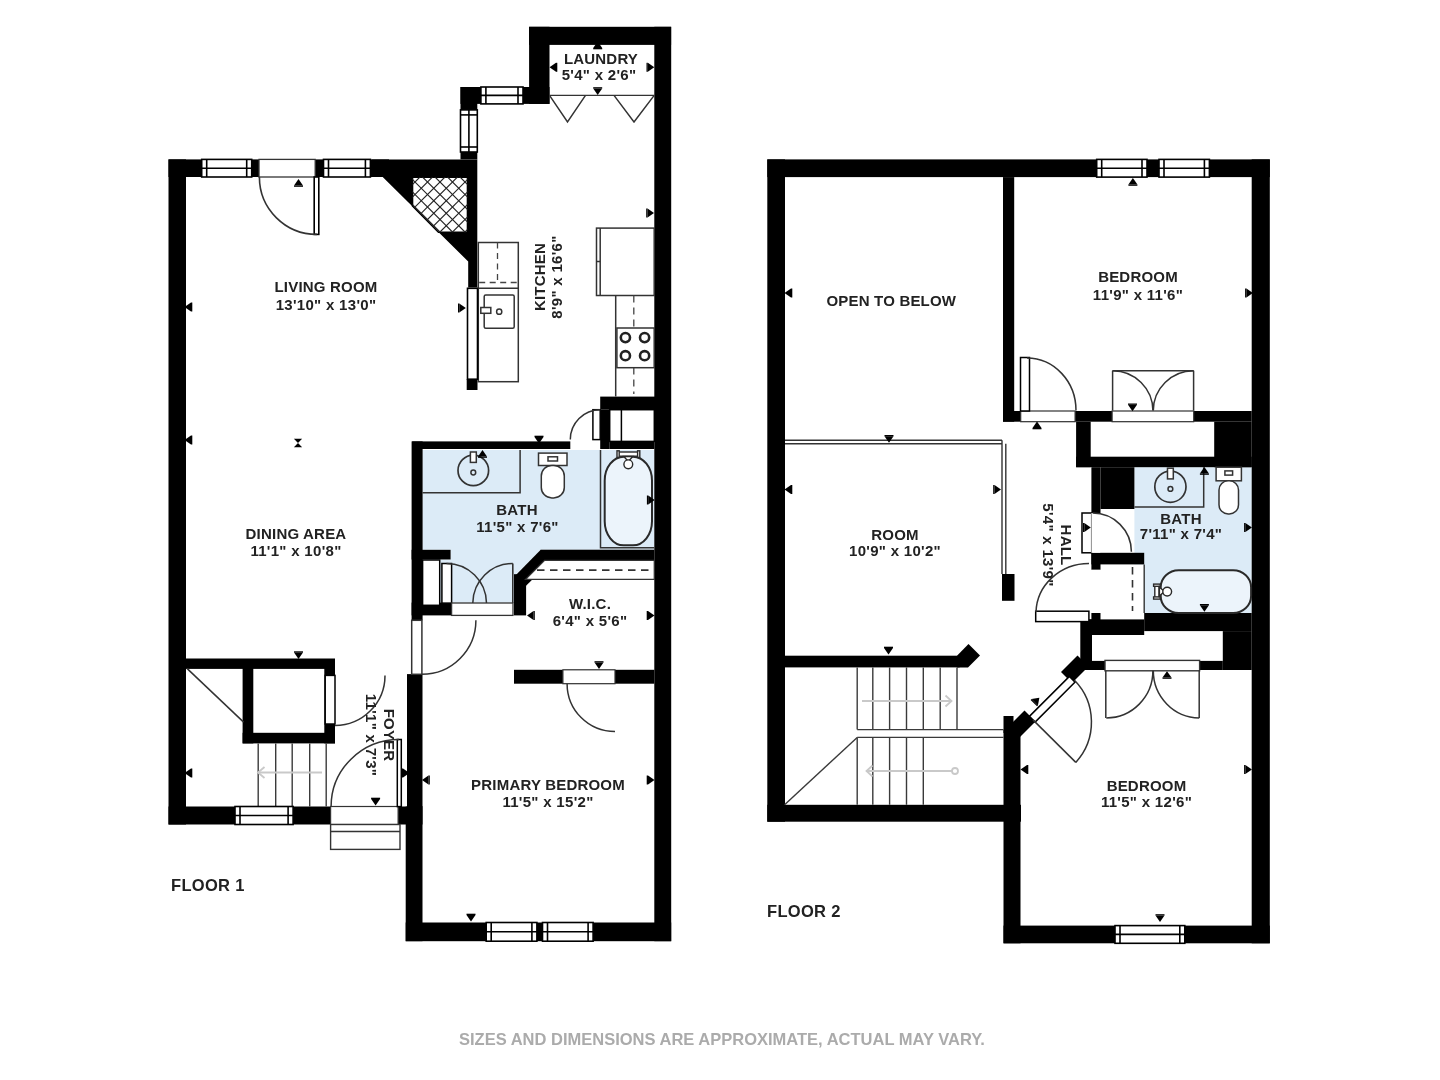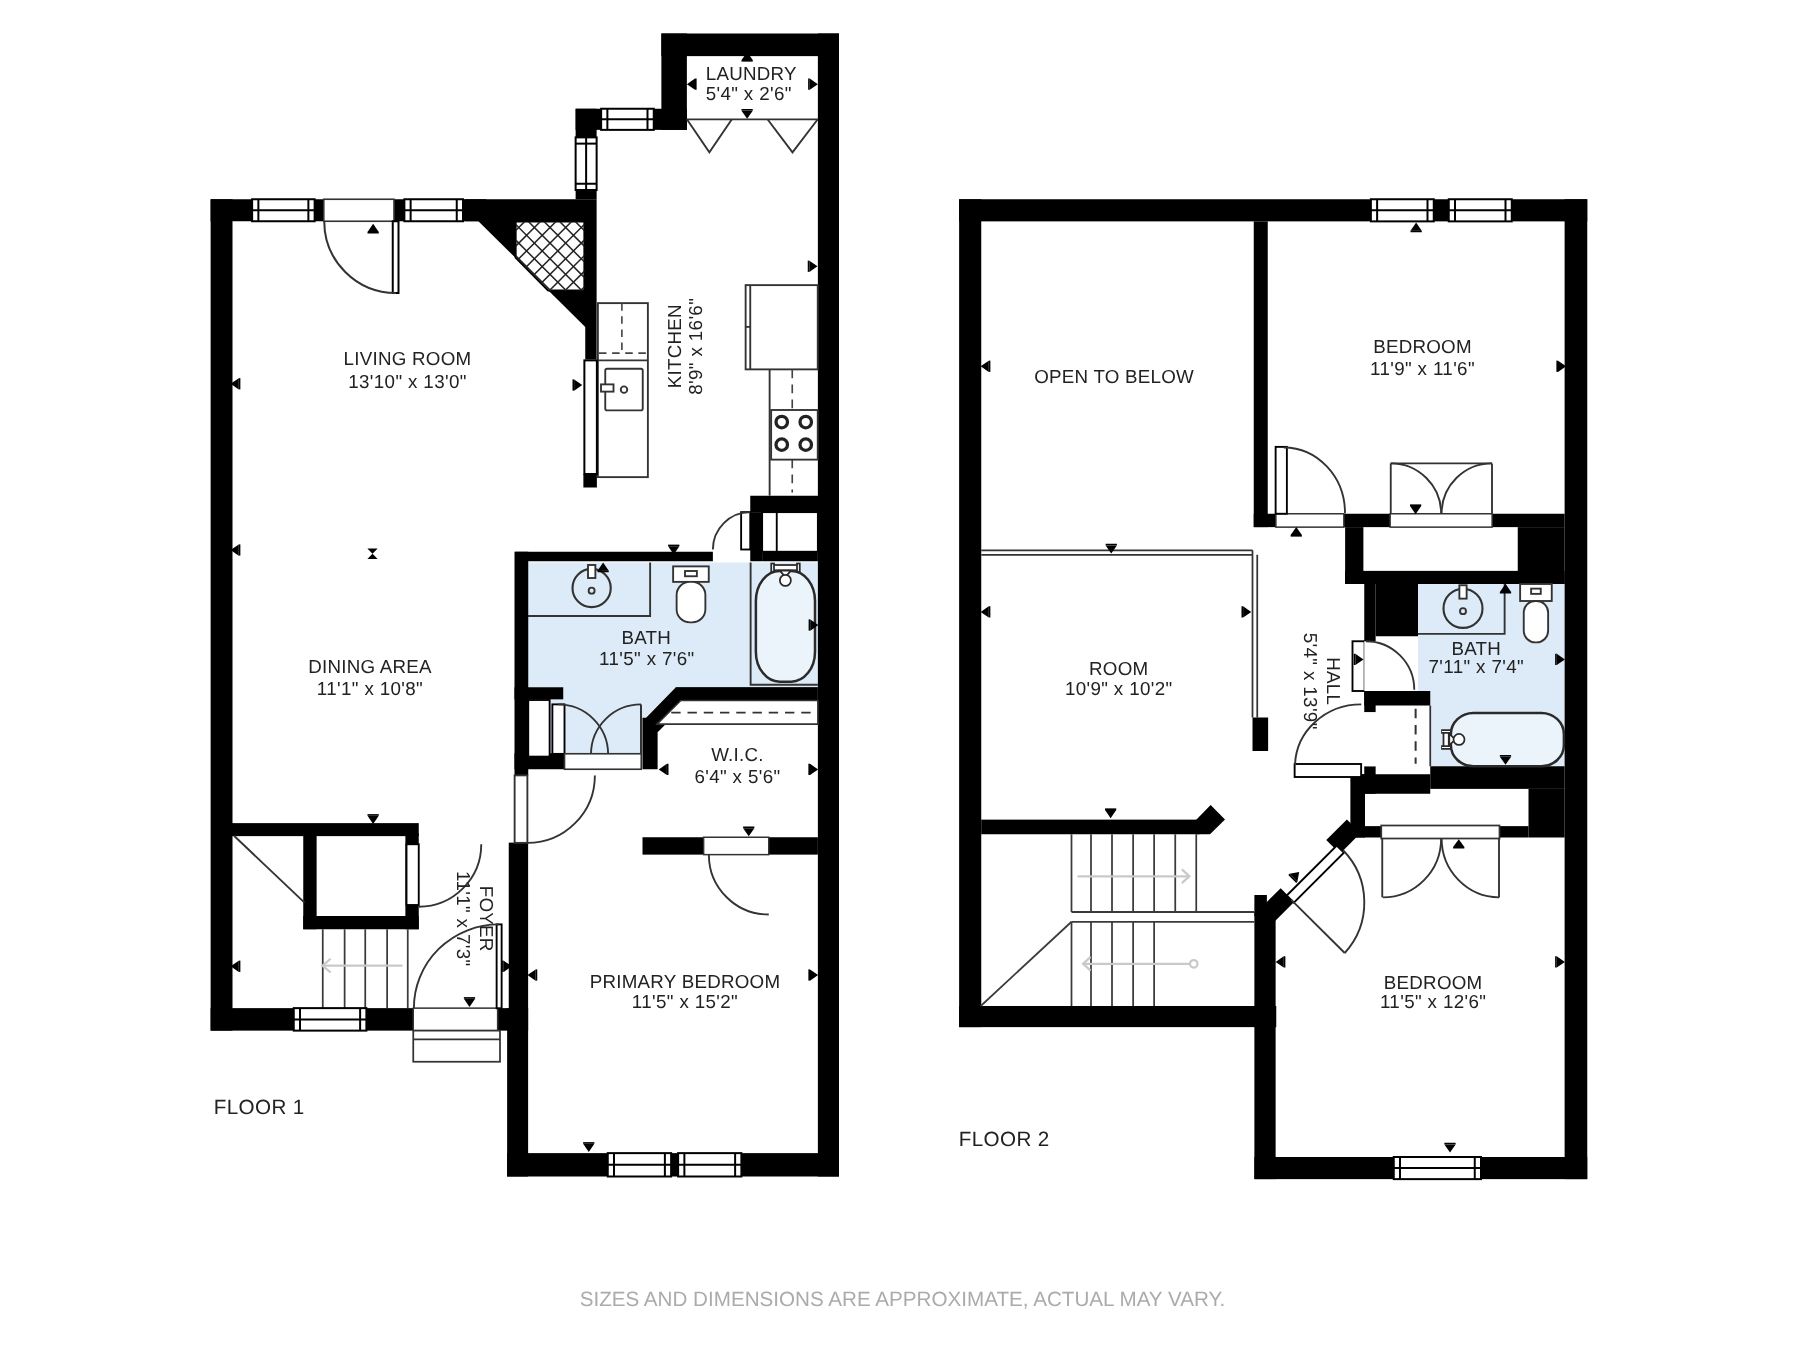--- a/index.html
+++ b/index.html
@@ -1,16 +1,16 @@
 <!DOCTYPE html>
 <html><head>
 <meta charset="utf-8">
 <style>
   html,body{margin:0;padding:0;background:#ffffff;}
-  .page{width:1440px;height:1080px;position:relative;overflow:hidden;background:#ffffff;}
+  .page{width:1440px;height:1080px;position:relative;overflow:hidden;background:#ffffff;font-weight:bold;}
   svg{display:block;}
   text{font-family:"Liberation Sans",sans-serif;fill:#222222;}
   .lbl{font-size:15px;letter-spacing:0.2px;}
   .dim{font-size:15px;letter-spacing:0.3px;}
   .flr{font-size:16.5px;letter-spacing:0.3px;}
   .note{font-size:16.5px;fill:#ababab;letter-spacing:0px;}
 </style>
 </head>
 <body>
 <div class="page">

